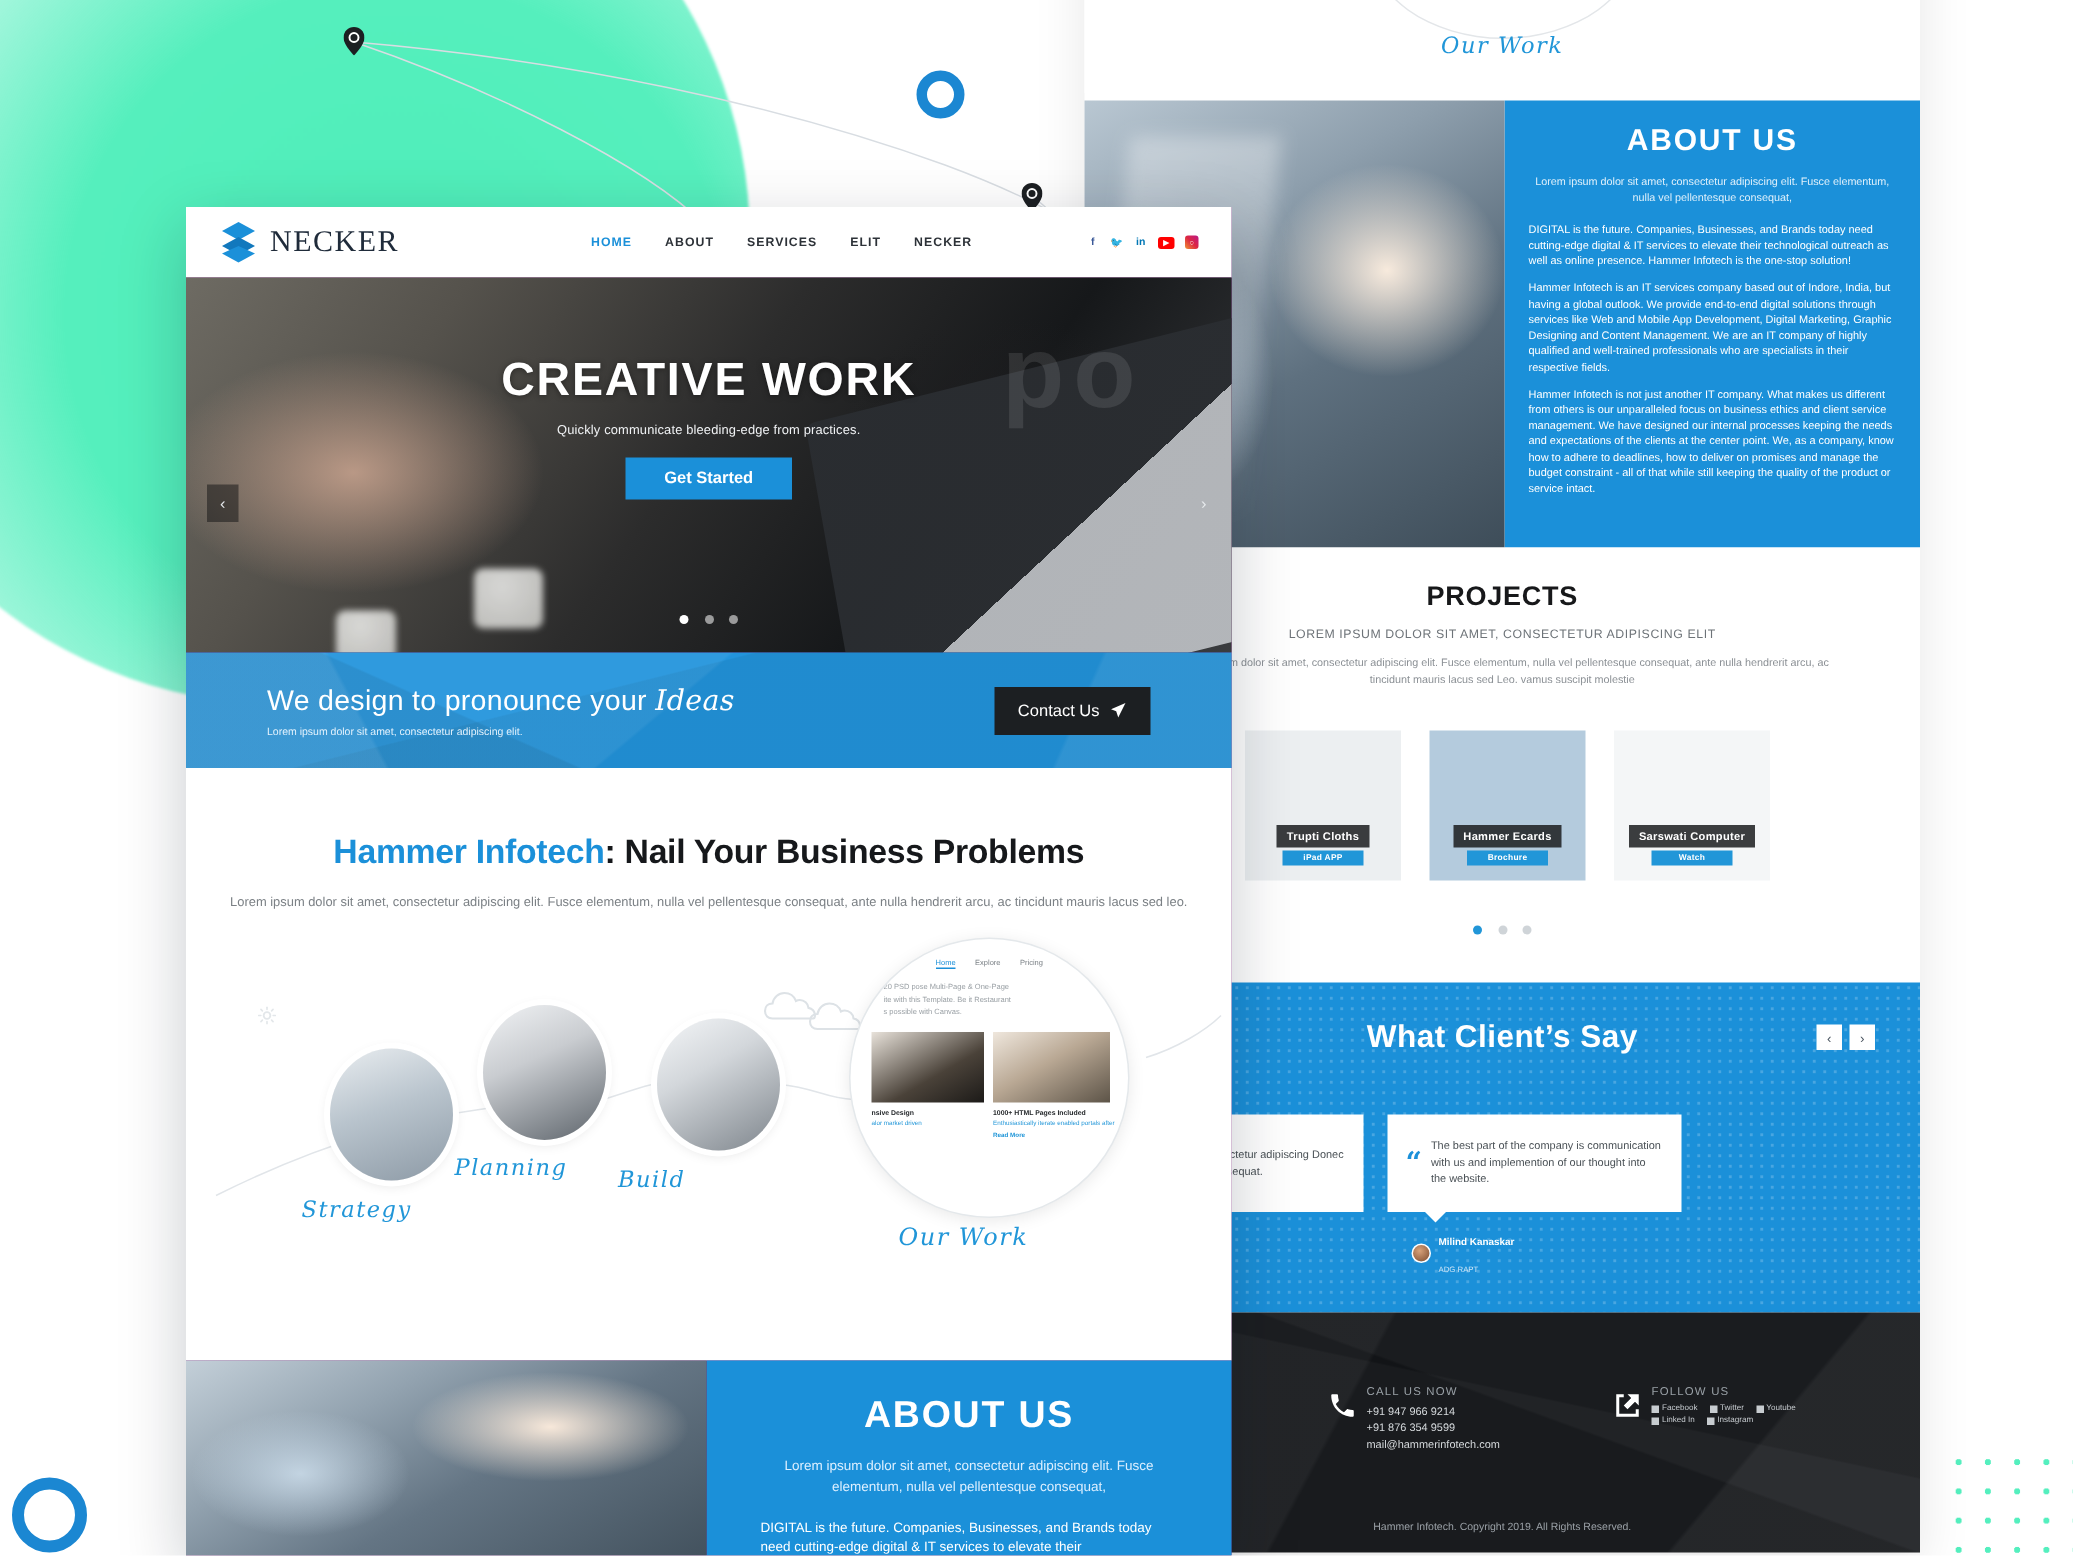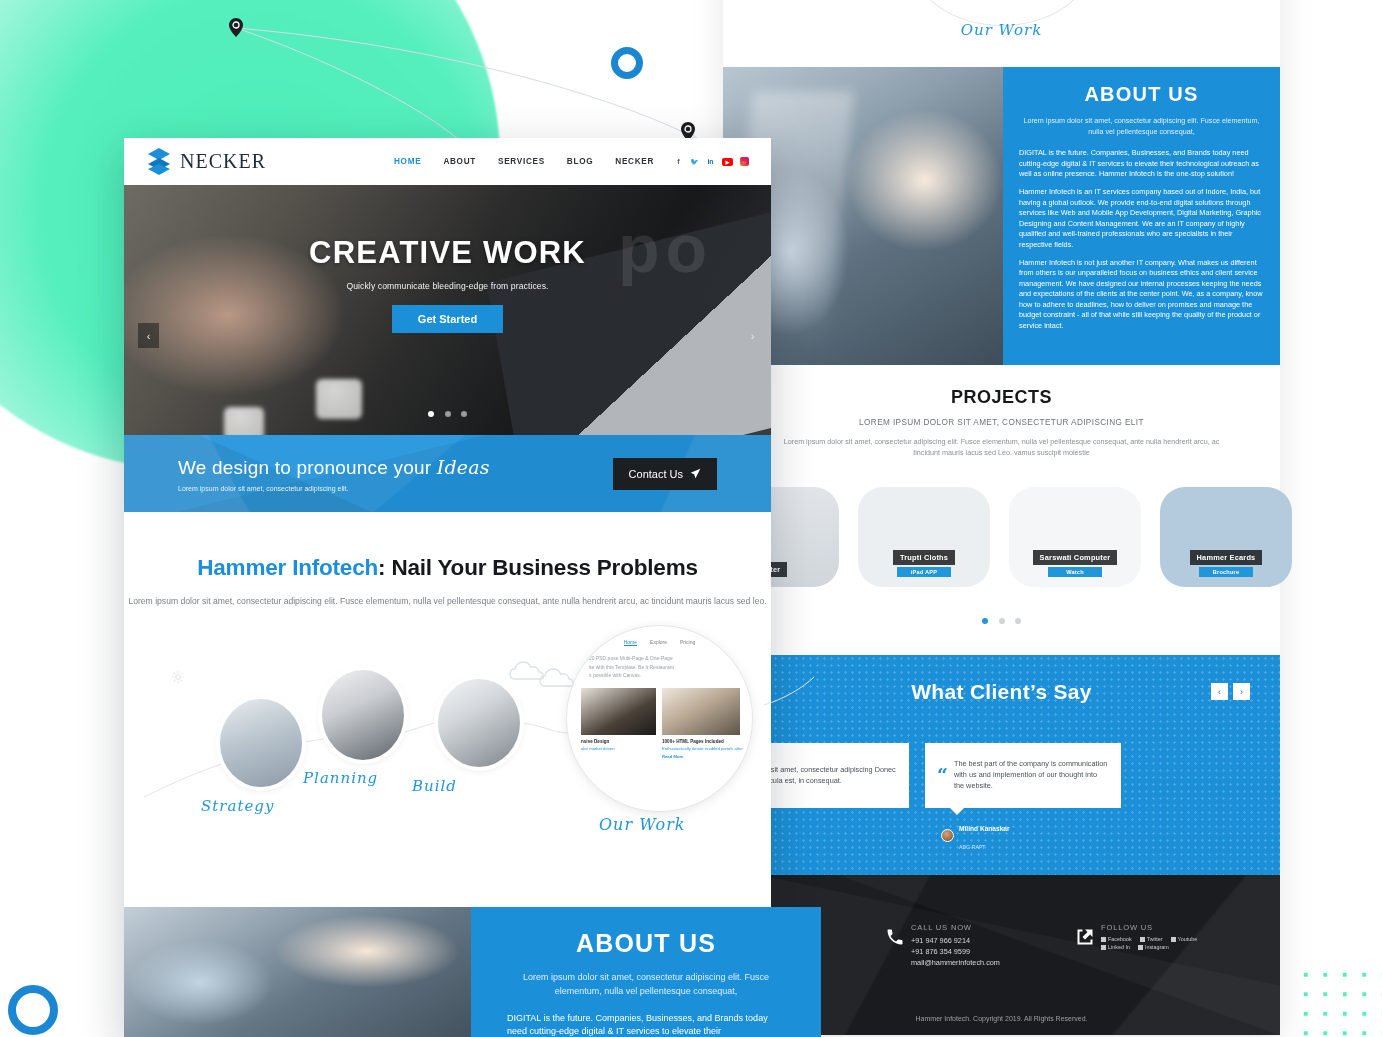--- a/index.html
+++ b/index.html
@@ -73,21 +73,21 @@
   .about-copy h2 { font-size: 20px; letter-spacing: 1.2px; text-align: center; font-weight: 700; margin-bottom: 9px; }
   .about-lead { font-size: 7.2px; line-height: 1.55; text-align: center; color: #dff0fb; margin-bottom: 11px; }
   .about-copy p.body { font-size: 7.3px; line-height: 1.45; margin-bottom: 7px; color: #ffffff; }
 
   
   .projects { position: absolute; left: 0; top: 795px; width: 557px; height: 290px; background: #fff; }
   .projects h2 { text-align: center; font-size: 18px; font-weight: 700; color: #17181a; letter-spacing: .5px; padding-top: 22px; }
   .projects .sub { text-align:center; font-size: 8.2px; letter-spacing: .4px; color: #6d7378; margin-top: 10px; }
   .projects .desc { text-align:center; font-size: 7.2px; line-height: 1.55; color: #8b9095; margin: 9px 60px 0 60px; }
   .proj-row { position:absolute; left:-16px; top: 122px; width: 600px; display:flex; gap: 19px; }
-  .proj-card { width: 132px; height: 100px; position: relative; overflow: hidden; border-radius: 25px; }
+  .proj-card { width: 104px; height: 100px; position: relative; overflow: hidden; }
   .proj-card .tag { position: absolute; left: 0; right: 0; bottom: 10px; text-align: center; }
   .proj-card .tname {
     display:inline-block; background: rgba(28,30,33,.86); color:#fff;
     font-size: 7.4px; font-weight: 700; padding: 3px 7px; letter-spacing: .2px;
   }
   .proj-card .tcat {
     display:block; margin: 2px auto 0; width: 54px; background: #2196d8; color: #fff;
     font-size: 5.6px; font-weight: 700; padding: 2px 0; letter-spacing: .2px;
   }
   .pc1 { background: linear-gradient(160deg,#e9ecef,#cfd5da); }
@@ -136,21 +136,21 @@
   .fcol .ttl { font-size: 7.6px; letter-spacing:.8px; color:#9aa1a7; margin-bottom: 4px; }
   .fcol .ln { font-size: 7.3px; line-height: 1.5; color:#d5d9dc; }
   .ficon { position:absolute; left: -26px; top: 4px; width: 20px; height: 20px; color:#fff; }
   .fsocial { display:flex; flex-wrap:wrap; width: 112px; gap: 2px 8px; margin-top:2px; }
   .fsocial span { font-size: 5.4px; color:#c7ccd0; display:flex; align-items:center; gap:2px; }
   .sq { width:5px; height:5px; background:#c7ccd0; display:inline-block; }
   .fcopy { position:absolute; left:0; right:0; bottom: 13px; text-align:center; font-size: 7px; color:#9aa0a6; }
 
   
   .page-front {
-    position: absolute; left: 124px; top: 138px; width: 647px; height: 899px;
+    position: absolute; left: 124px; top: 138px; width: 697px; height: 899px;
     background:#701a75; box-shadow: 0 14px 42px rgba(10,20,30,0.22);
   }
   .pf-header { height: 47px; background:#fff; display:flex; align-items:center; padding: 0 22px; }
   .logo { display:flex; align-items:center; gap: 8px; }
   .logo .mark { width: 26px; height: 29px; }
   .logo .name { font-size: 20px; letter-spacing: 1px; color:#1f2b3a; font-family:"Liberation Serif", serif; }
   .pf-nav { display:flex; gap: 22px; margin-left: 128px; }
   .pf-nav a { font-size: 8.2px; font-weight: 700; letter-spacing: .7px; color:#2d3238; text-decoration:none; }
   .pf-nav a.active { color:#1b90d9; }
   .pf-social { margin-left:auto; display:flex; align-items:center; gap: 7px; }
@@ -313,30 +313,30 @@
           <div class="tag">
             <span class="tname">uter</span>
           </div>
         </div>
         <div class="proj-card pc2">
           <div class="tag">
             <span class="tname">Trupti Cloths</span>
             <span class="tcat">iPad APP</span>
           </div>
         </div>
+        <div class="proj-card pc4">
+          <div class="tag">
+            <span class="tname">Hammer Ecards</span>
+            <span class="tcat">Brochure</span>
+          </div>
+        </div>
         <div class="proj-card pc3">
           <div class="tag">
             <span class="tname">Sarswati Computer</span>
             <span class="tcat">Watch</span>
-          </div>
-        </div>
-        <div class="proj-card pc4">
-          <div class="tag">
-            <span class="tname">Hammer Ecards</span>
-            <span class="tcat">Brochure</span>
           </div>
         </div>
       </div>
 
       <div class="dots">
         <span class="dot active"></span>
         <span class="dot"></span>
         <span class="dot"></span>
       </div>
     </div>
@@ -424,21 +424,21 @@
           <path d="M13 1 L24 7 L13 13 L2 7 Z" fill="#1b90d9"></path>
           <path d="M13 11 L24 17 L13 23 L2 17 Z" fill="#1278bd"></path>
           <path d="M13 17 L24 22 L13 28 L2 22 Z" fill="#1b90d9"></path>
         </svg>
         <span class="name">NECKER</span>
       </div>
       <nav class="pf-nav">
         <a href="#" class="active">HOME</a>
         <a href="#">ABOUT</a>
         <a href="#">SERVICES</a>
-        <a href="#">BLOG</a>
+        <a href="#">ELIT</a>
         <a href="#">NECKER</a>
       </nav>
       <div class="pf-social">
         <span class="si" style="color:#3b5998">f</span>
         <span class="si" style="color:#1da1f2">🐦</span>
         <span class="si" style="color:#0077b5">in</span>
         <span class="si" style="background:#ff0000;color:#fff;width:11px;height:8px;border-radius:2px;font-size:5px">▶</span>
         <span class="si" style="background:linear-gradient(45deg,#f09433,#dc2743,#bc1888);color:#fff;width:9px;height:9px;border-radius:2px;font-size:5px">○</span>
       </div>
     </div>

